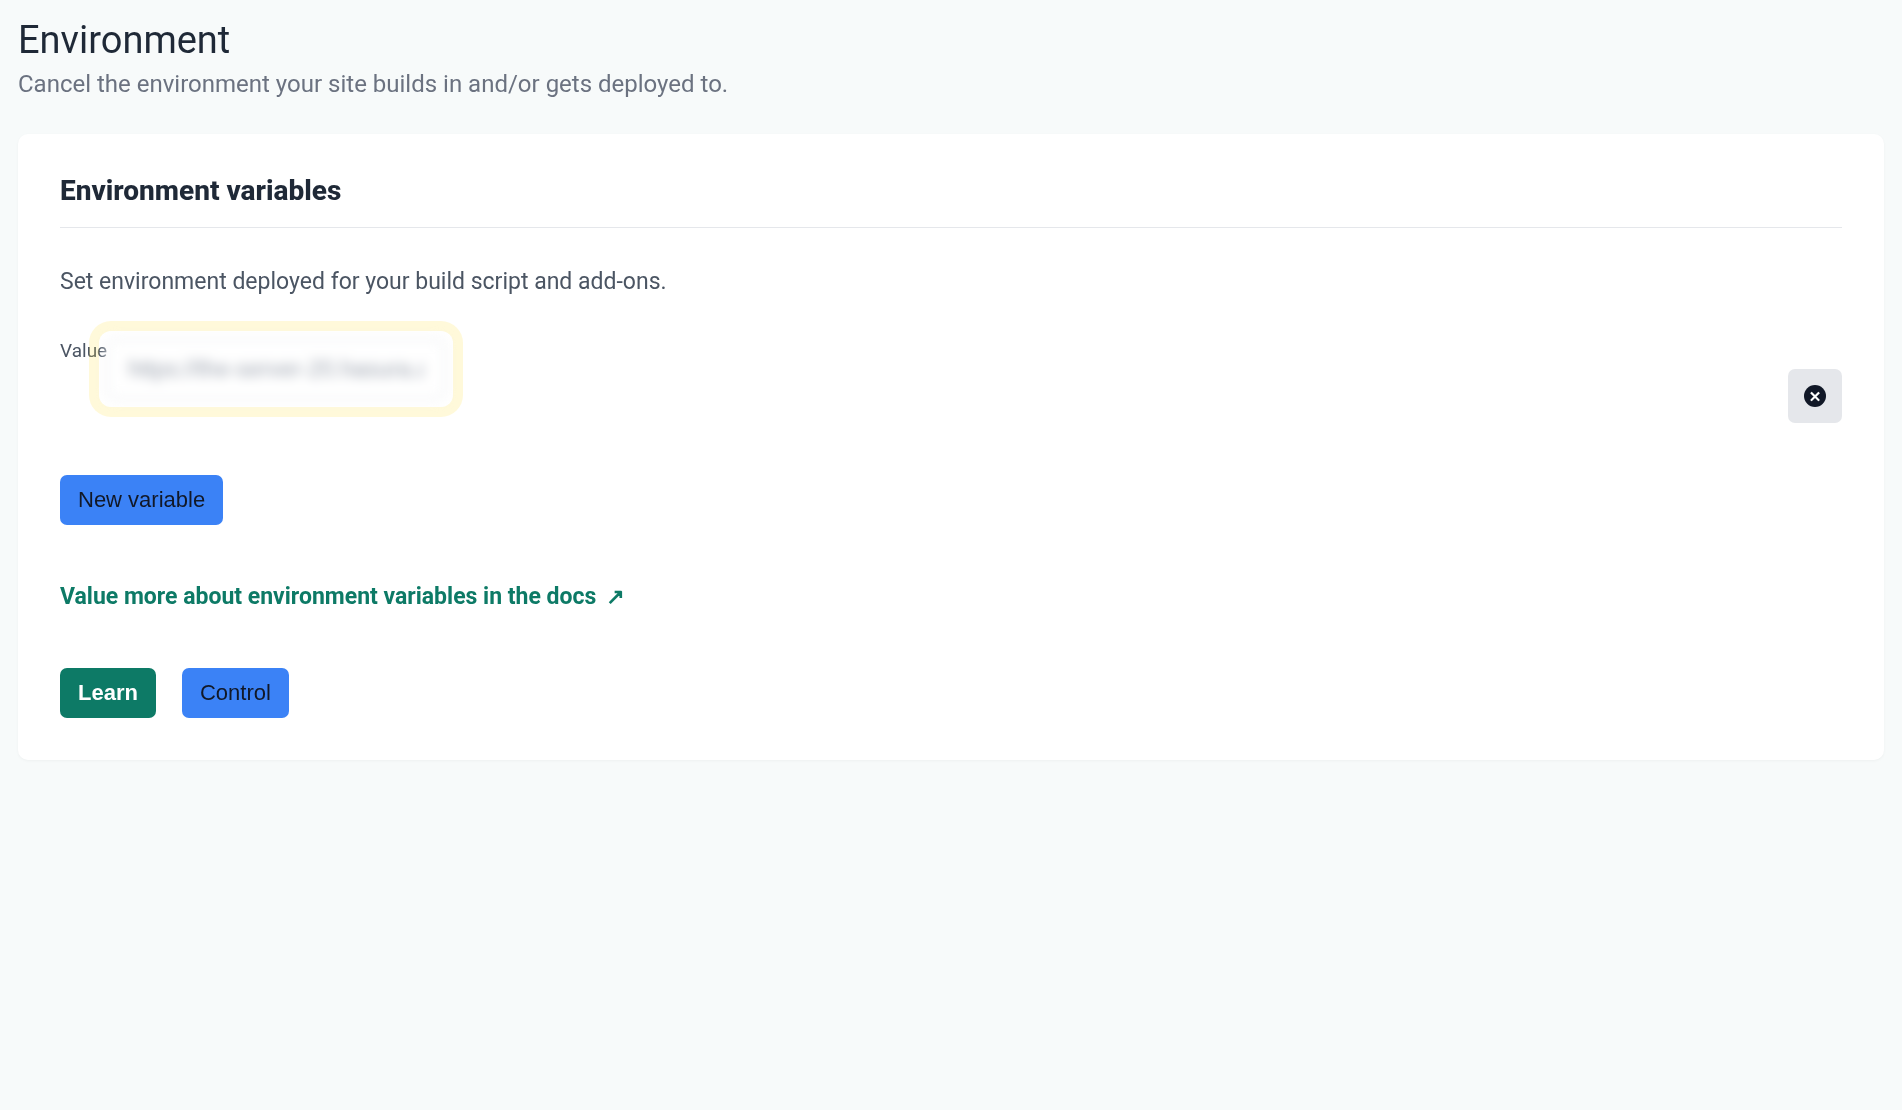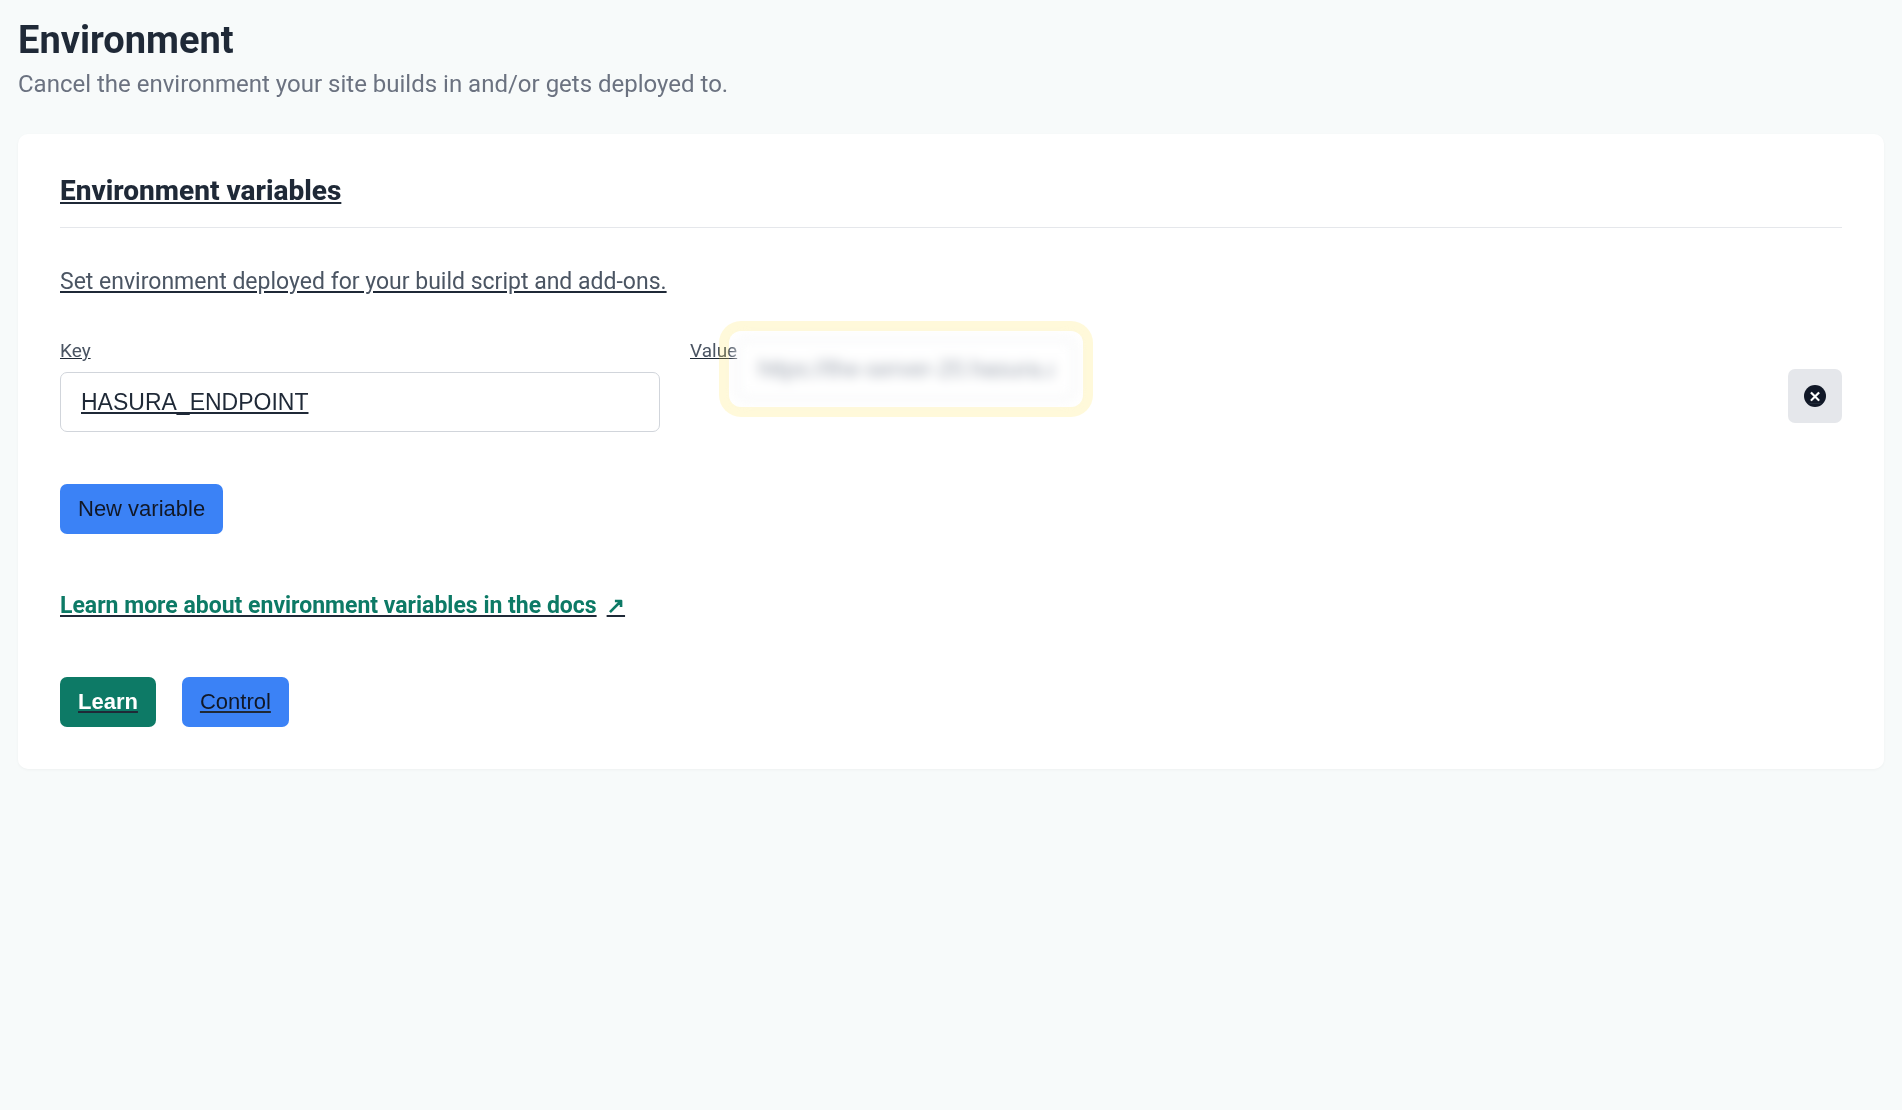--- a/index.html
+++ b/index.html
@@ -8,35 +8,34 @@
       padding: 0;
     }
     body {
       font-family: -apple-system, BlinkMacSystemFont, "Segoe UI", Roboto, Helvetica, Arial, sans-serif;
       background-color: #f7fafa;
       color: #1f2937;
       padding: 18px;
     }
     .page-title {
       font-size: 38px;
-      font-weight: 700;
+      font-weight: 400;
       color: #1f2937;
       margin-bottom: 8px;
     }
     .page-subtitle {
       font-size: 24px;
       color: #6b7280;
       margin-bottom: 36px;
     }
     .card {
       background: #ffffff;
       border-radius: 10px;
       padding: 40px 42px 42px 42px;
       box-shadow: 0 1px 3px rgba(0,0,0,0.04);
-      text-decoration: underline;
     }
     .card-title {
       font-size: 28px;
       font-weight: 800;
       color: #1f2937;
       margin-bottom: 20px;
     }
     .separator {
       border: none;
       border-top: 1px solid #e5e7eb;
@@ -167,44 +166,40 @@
 
 <h1 class="page-title">Environment</h1>
 <p class="page-subtitle">Cancel the environment your site builds in and/or gets deployed to.</p>
 
 <div class="card">
   <h2 class="card-title">Environment variables</h2>
   <hr class="separator">
   <p class="card-description">Set environment deployed for your build script and add-ons.</p>
 
   <div class="var-row">
-    <div class="col-key">
-      <label class="field-label">Key</label>
-      <input class="text-input" type="text" value="HASURA_ENDPOINT" style="">
-    </div>
     <div class="col-value">
       <label class="field-label">Value</label>
       <div class="value-wrap">
         <div class="glow"></div>
         <input class="text-input blurred" type="text" value="https://the-server-20.hasura.app/v1/graphql" style="">
       </div>
     </div>
     <div class="col-delete">
       <button class="icon-button">
         <span class="close-circle">✕</span>
       </button>
     </div>
   </div>
 
   <div class="new-variable-wrap">
     <button class="btn btn-secondary">New variable</button>
   </div>
 
   <div class="link-row">
-    <a href="#" class="link-text">Learn more about environment variables in the docs</a>
+    <a href="#" class="link-text">Value more about environment variables in the docs</a>
     <span class="external-arrow">↗</span>
   </div>
 
   <div class="action-row">
     <button class="btn btn-primary">Learn</button>
     <button class="btn btn-secondary">Control</button>
   </div>
 </div>
 
 </body></html>

